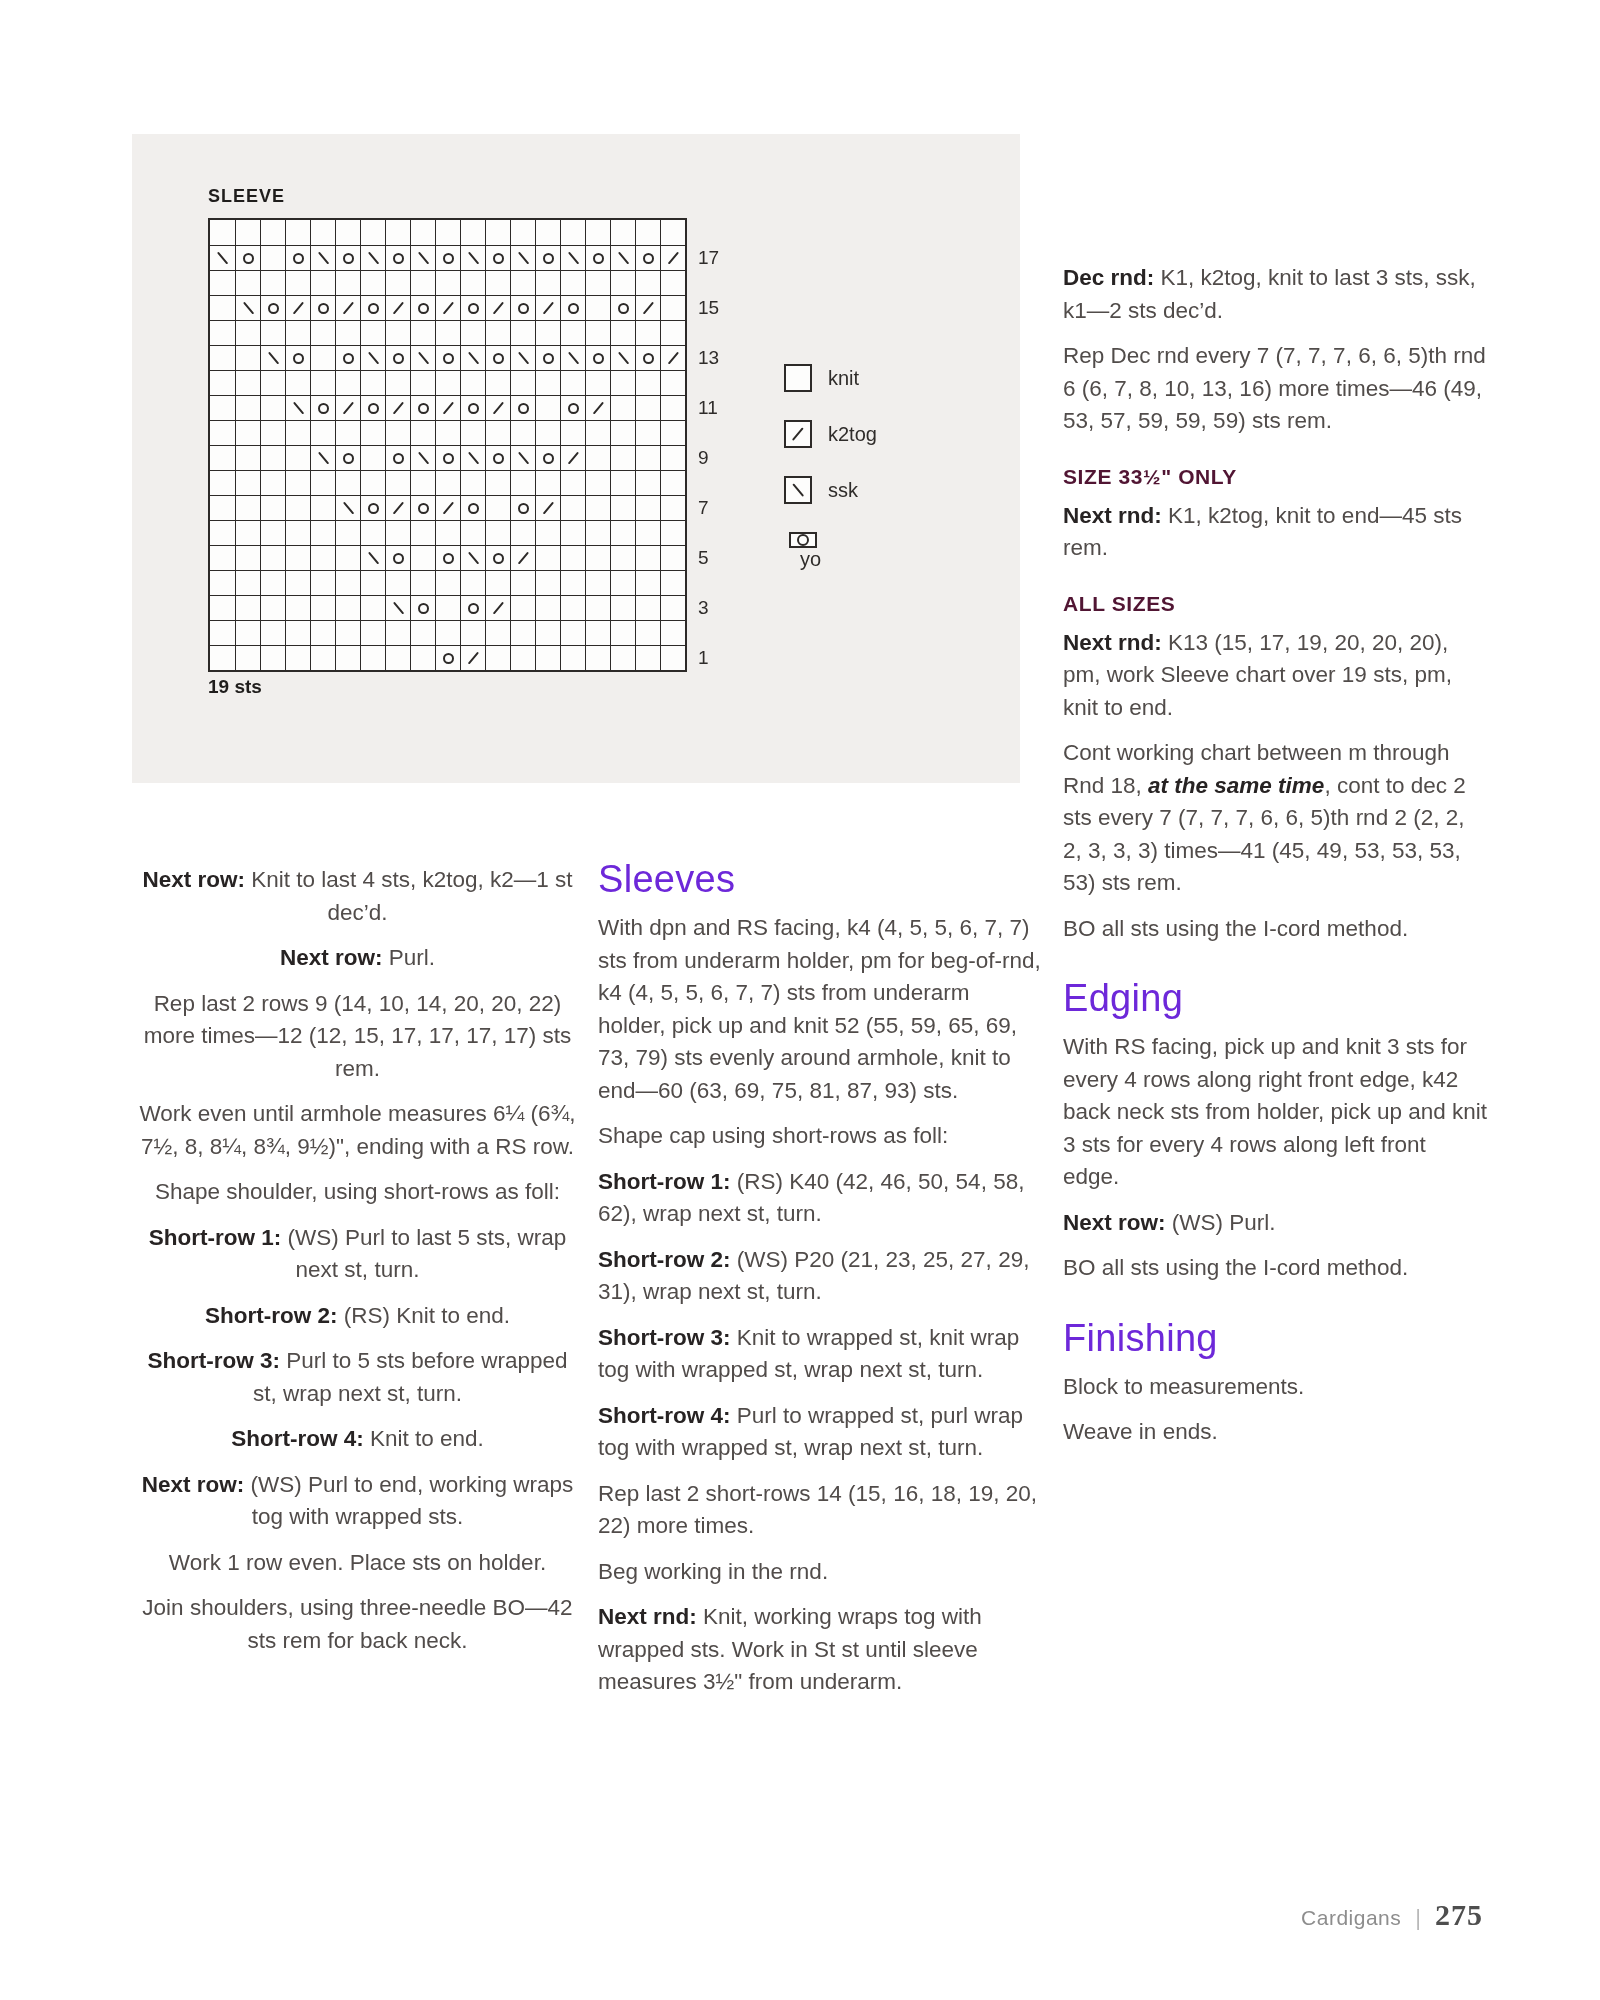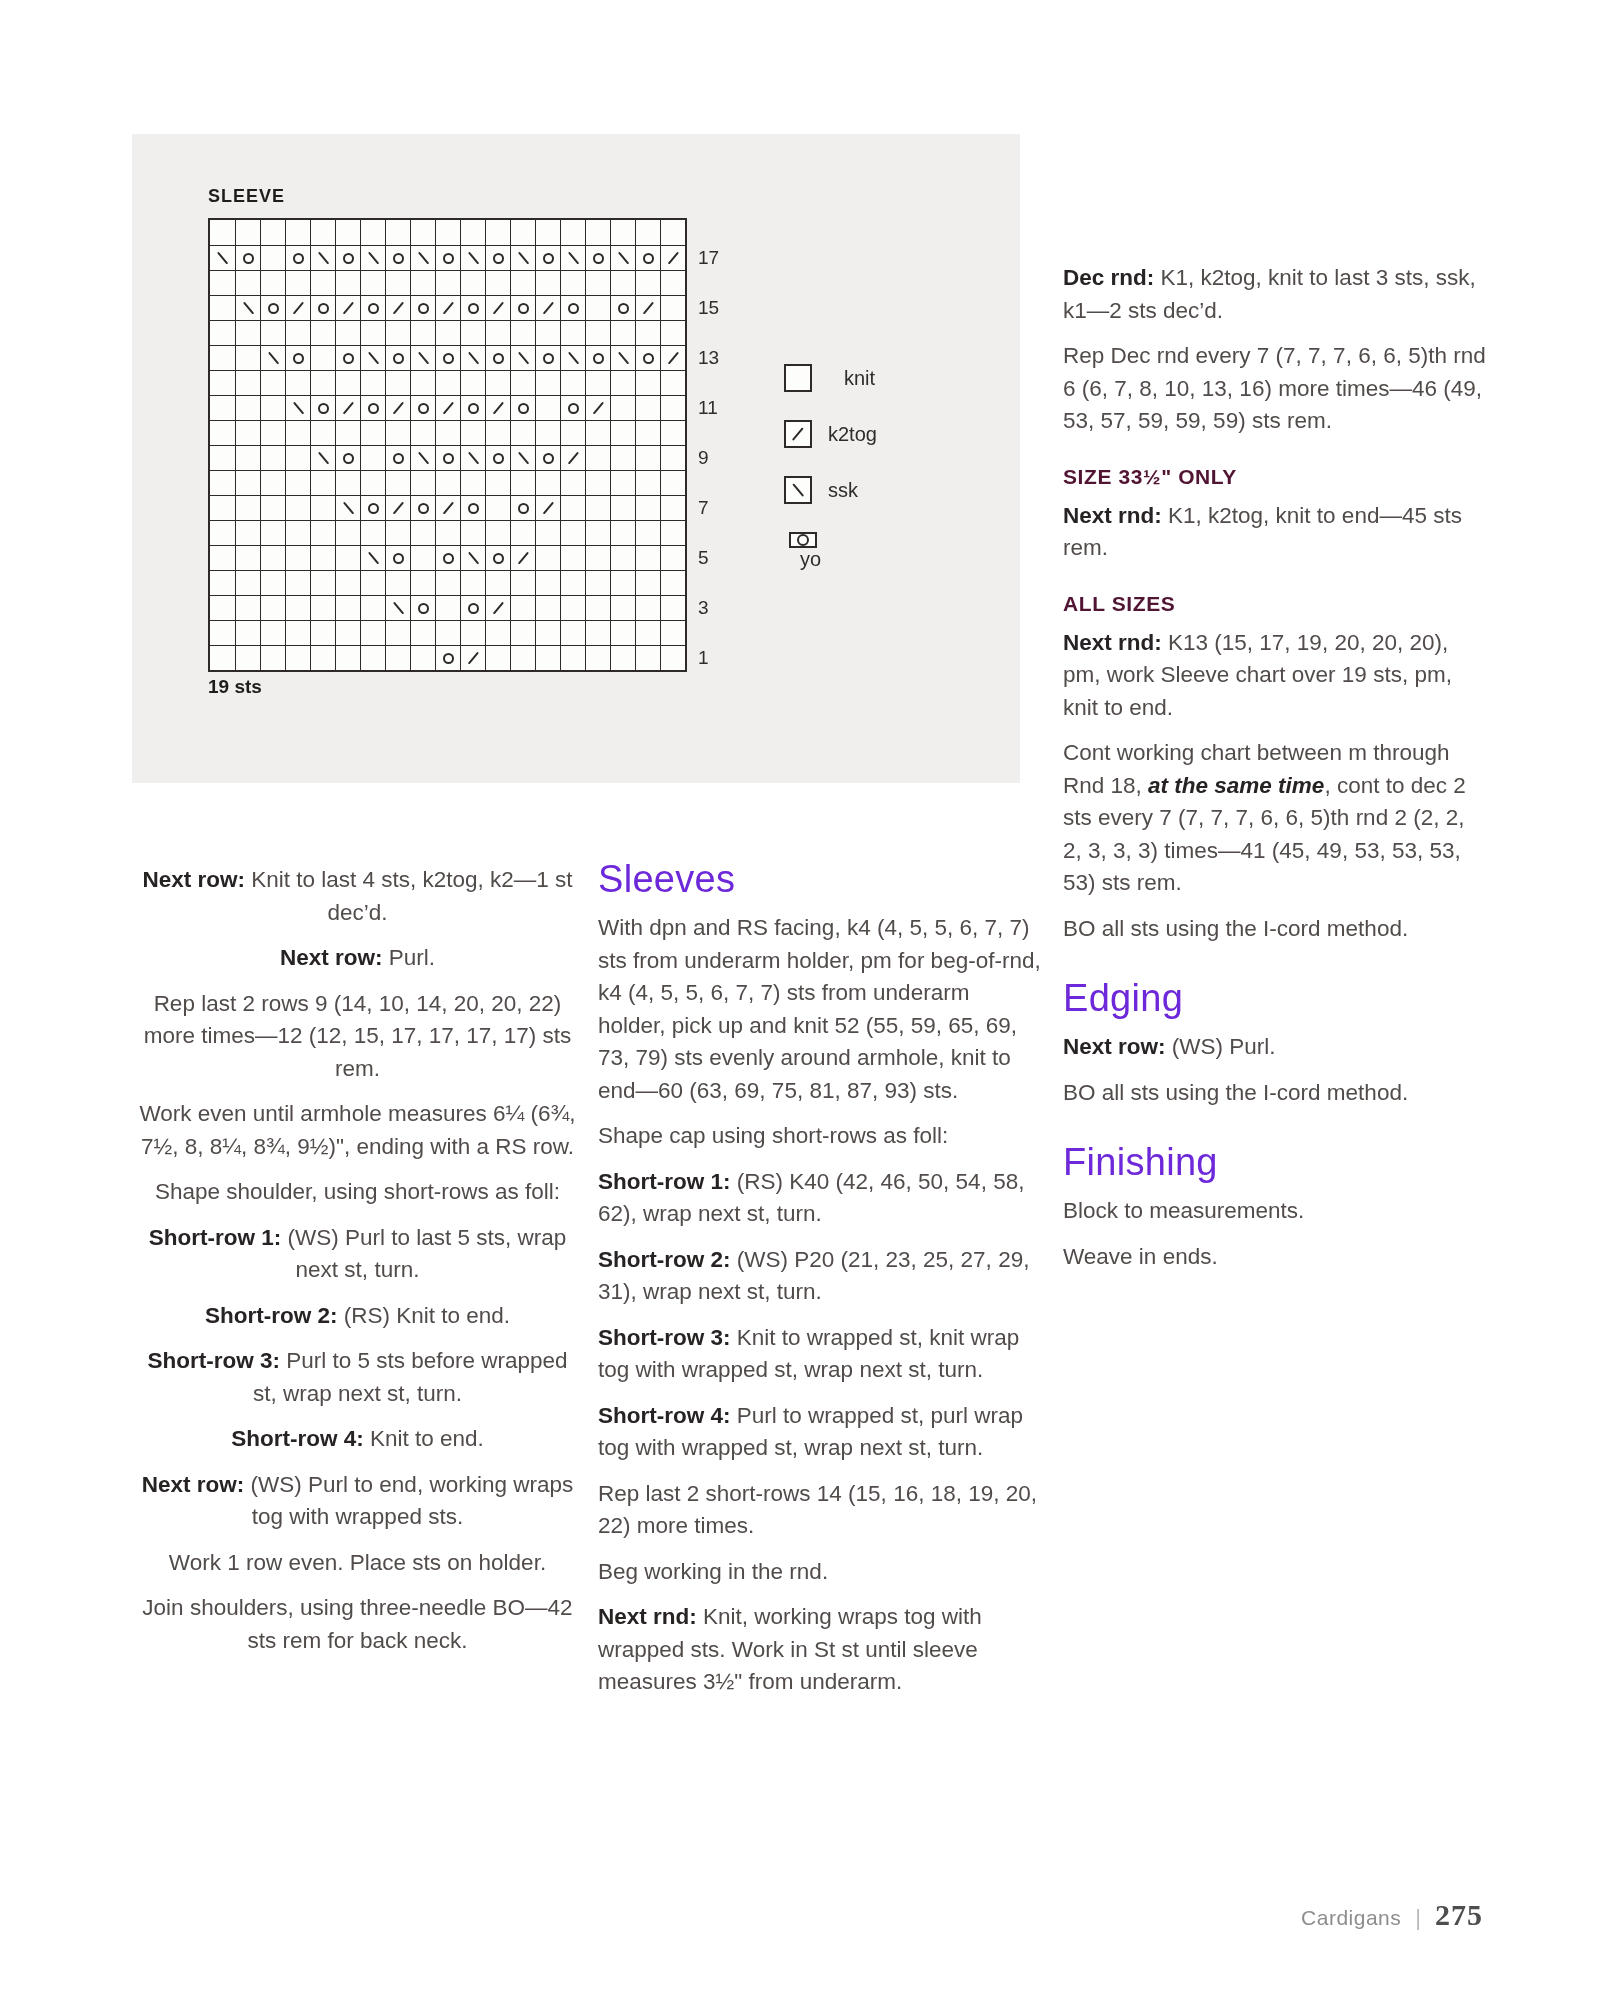--- a/index.html
+++ b/index.html
@@ -588,21 +588,21 @@
       <div class="row-num" style="top: 225px;">9</div>
       <div class="row-num" style="top: 275px;">7</div>
       <div class="row-num" style="top: 325px;">5</div>
       <div class="row-num" style="top: 375px;">3</div>
       <div class="row-num" style="top: 425px;">1</div>
     </div>
 
   <div class="sts-label">19 sts</div>
 
   <div class="legend">
-      <div class="legend-item" style="top: 0px; gap: 16px;">
+      <div class="legend-item" style="top: 0px;">
         <span class="legend-swatch"></span>
         <span class="legend-label">knit</span>
       </div>
       <div class="legend-item" style="top: 56px;">
         <span class="legend-swatch">
           <span class="sym-k2tog"></span>
         </span>
         <span class="legend-label">k2tog</span>
       </div>
       <div class="legend-item" style="top: 112px;">
@@ -648,20 +648,21 @@
   <div class="col col-right">
       <p><span class="b">Dec rnd: </span><span>K1, k2tog, knit to last 3 sts, ssk, k1—2 sts dec’d.</span></p>
       <p><span>Rep Dec rnd every 7 (7, 7, 7, 6, 6, 5)th rnd 6 (6, 7, 8, 10, 13, 16) more times—46 (49, 53, 57, 59, 59, 59) sts rem.</span></p>
       <h3>SIZE 33½" ONLY</h3>
       <p><span class="b">Next rnd: </span><span>K1, k2tog, knit to end—45 sts rem.</span></p>
       <h3>ALL SIZES</h3>
       <p><span class="b">Next rnd: </span><span>K13 (15, 17, 19, 20, 20, 20), pm, work Sleeve chart over 19 sts, pm, knit to end.</span></p>
       <p><span>Cont working chart between m through Rnd 18, </span><span class="bi">at the same time</span><span>, cont to dec 2 sts every 7 (7, 7, 7, 6, 6, 5)th rnd 2 (2, 2, 2, 3, 3, 3) times—41 (45, 49, 53, 53, 53, 53) sts rem.</span></p>
       <p><span>BO all sts using the I-cord method.</span></p>
       <h2>Edging</h2>
+      <p><span>With RS facing, pick up and knit 3 sts for every 4 rows along right front edge, k42 back neck sts from holder, pick up and knit 3 sts for every 4 rows along left front edge.</span></p>
       <p><span class="b">Next row: </span><span>(WS) Purl.</span></p>
       <p><span>BO all sts using the I-cord method.</span></p>
       <h2>Finishing</h2>
       <p><span>Block to measurements.</span></p>
       <p><span>Weave in ends.</span></p>
     </div>
 
   <div class="footer">
     <span class="footer-section">Cardigans</span>
     <span class="footer-divider">|</span>

